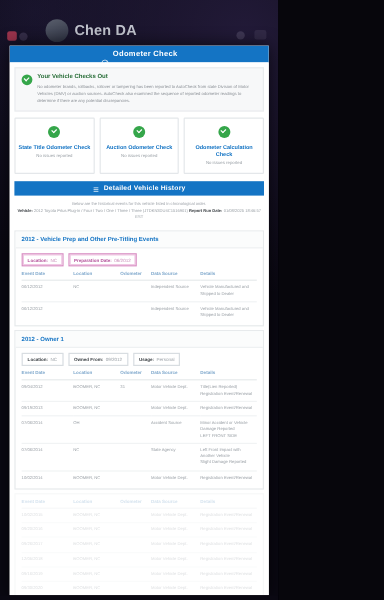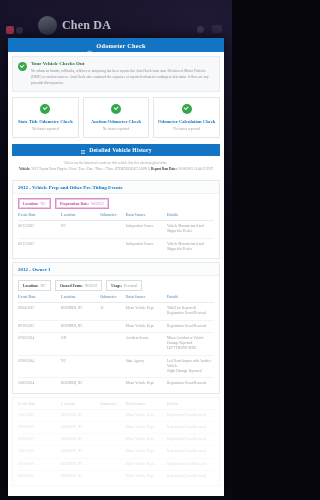--- a/index.html
+++ b/index.html
@@ -2,21 +2,21 @@
 <html><head>
 <meta charset="utf-8">
 <style>
   * { box-sizing: border-box; margin: 0; padding: 0; }
   html, body {
     width: 232px; height: 500px;
     overflow: hidden;
     font-family: "Liberation Sans", sans-serif;
     background: #07060c;
   }
-  #page { position: relative; width: 232px; height: 500px; background: #0a0812; overflow: hidden; font-family: Liberation Serif, serif; }
+  #page { position: relative; width: 232px; height: 500px; background: #0a0812; overflow: hidden; }
 
   
   .backdrop { position: absolute; inset: 0;
     background:
       radial-gradient(circle at 88% 6%, #221a38 0%, rgba(10,8,18,0) 42%),
       radial-gradient(circle at 12% 2%, #17132a 0%, rgba(10,8,18,0) 38%),
       #0a0812;
   }
   .bg-navbar { position: absolute; left:0; right:0; top: 16px; height: 22px; }
   .bg-logo { position: absolute; left: 38px; top: 16px; width: 19px; height: 19px;

